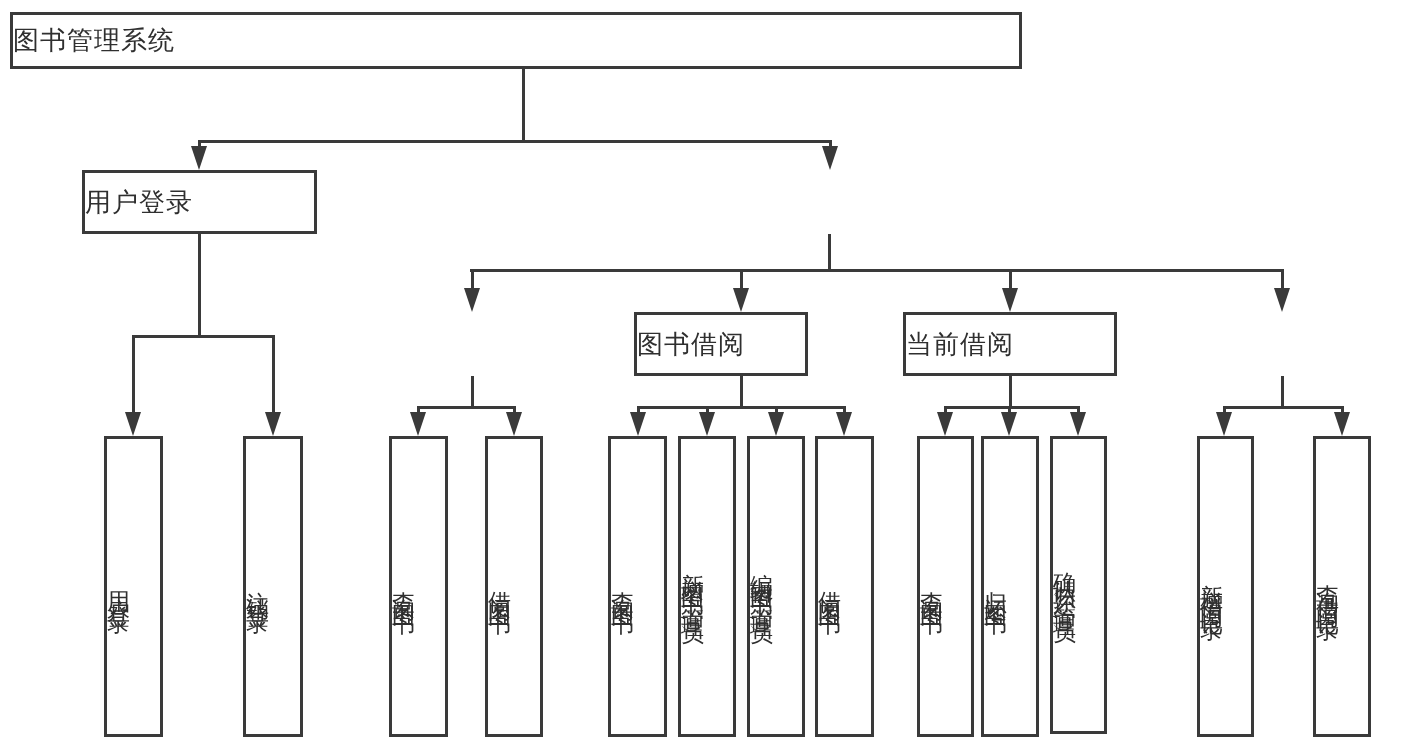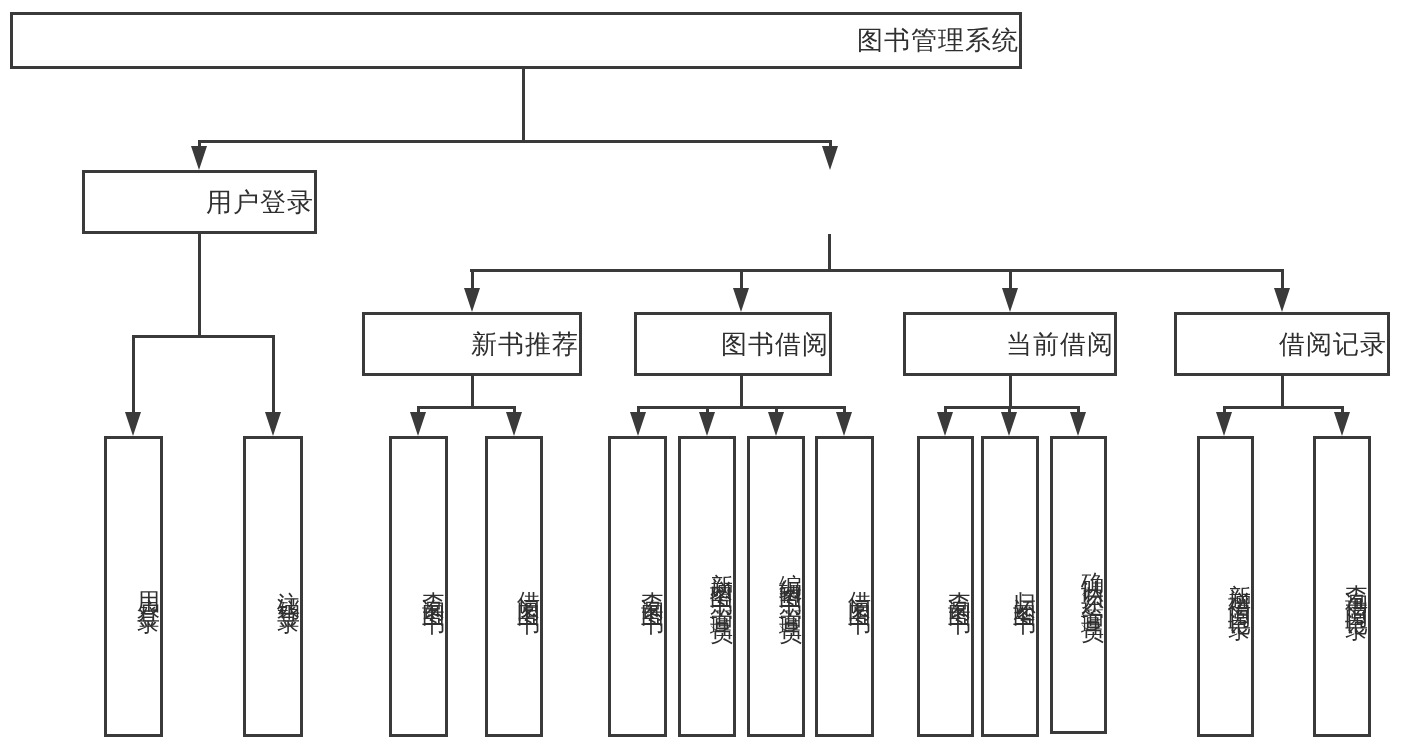--- a/index.html
+++ b/index.html
@@ -8,21 +8,21 @@
     --watermark:#9b9b9b;
     --background:#ffffff;
   }
   html,body{margin:0;padding:0;background:var(--background);}
   .stage{
     position:relative;width:1405px;height:747px;background:var(--background);
     font-family:"Liberation Sans","DejaVu Sans",sans-serif;overflow:hidden;
   }
   .box{
     position:absolute;box-sizing:border-box;border:3px solid var(--line);
-    background:var(--background);display:flex;align-items:center;justify-content:flex-end;
+    background:var(--background);display:flex;align-items:center;justify-content:flex-start;
     color:var(--text);
   }
   .hbox{font-size:26px;letter-spacing:1px;}
   .vbox span{
     writing-mode:vertical-rl;text-orientation:mixed;
     font-size:23px;line-height:1;letter-spacing:7px;color:var(--text);
   }
   .hline,.vline{position:absolute;background:var(--line);}
   .hline{height:3px;}
   .vline{width:3px;}
@@ -67,31 +67,25 @@
   <div class="hline" style="left:470px;top:269px;width:814px;"></div>
   <div class="vline" style="left:471px;top:269px;height:23px;"></div>
   <div class="vline" style="left:740px;top:269px;height:23px;"></div>
   <div class="vline" style="left:1009px;top:269px;height:23px;"></div>
   <div class="vline" style="left:1281px;top:269px;height:23px;"></div>
   <i class="arr" style="left:464px;top:288px;"></i>
   <i class="arr" style="left:733px;top:288px;"></i>
   <i class="arr" style="left:1002px;top:288px;"></i>
   <i class="arr" style="left:1274px;top:288px;"></i>
 
-  <div class="box hbox" style="left:362px;top:312px;width:220px;height:64px;">
-    <span>新书推荐</span>
-  </div>
-  <div class="box hbox" style="left:634px;top:312px;width:198px;height:64px;">
+  <div class="box hbox" style="left:634px;top:312px;width:174px;height:64px;">
     <span>图书借阅</span>
   </div>
   <div class="box hbox" style="left:903px;top:312px;width:214px;height:64px;">
     <span>当前借阅</span>
-  </div>
-  <div class="box hbox" style="left:1174px;top:312px;width:216px;height:64px;">
-    <span>借阅记录</span>
   </div>
 
   <div class="vline" style="left:471px;top:376px;height:33px;"></div>
   <div class="hline" style="left:417px;top:406px;width:99px;"></div>
   <div class="vline" style="left:417px;top:406px;height:9px;"></div>
   <div class="vline" style="left:513px;top:406px;height:9px;"></div>
   <i class="arr" style="left:410px;top:412px;"></i>
   <i class="arr" style="left:506px;top:412px;"></i>
 
   <div class="vline" style="left:740px;top:376px;height:33px;"></div>

